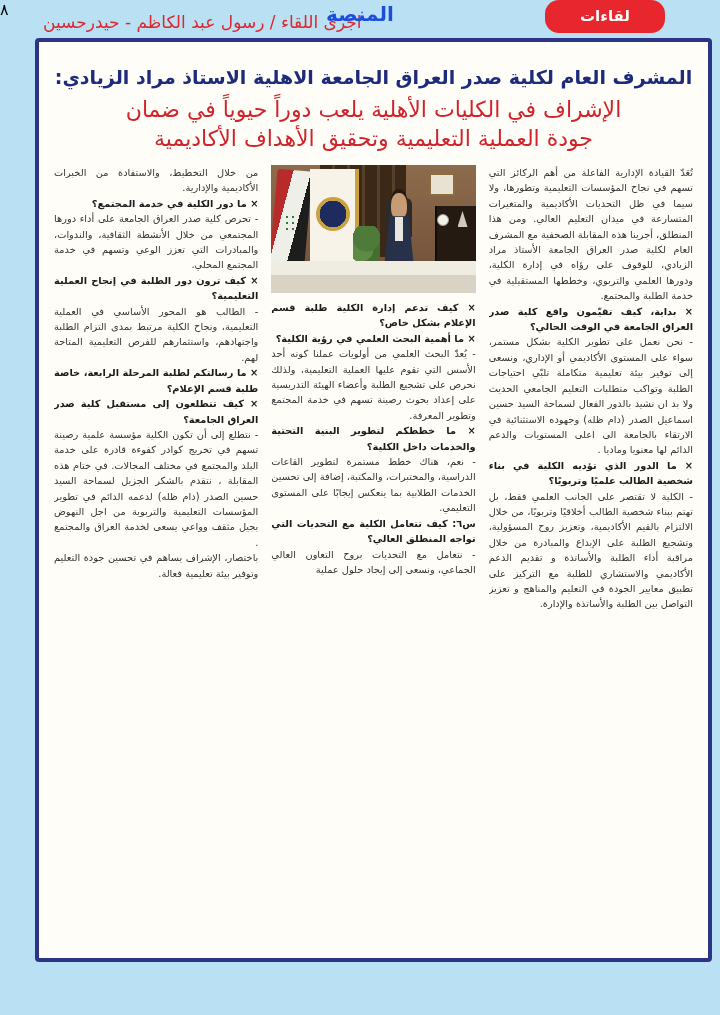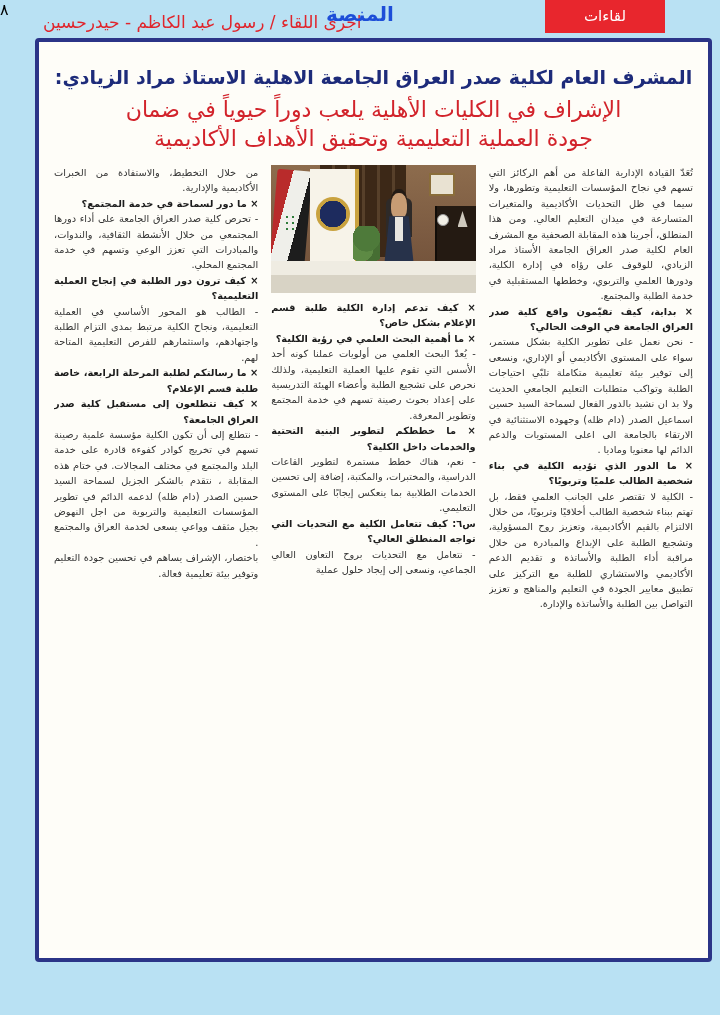--- a/index.html
+++ b/index.html
@@ -16,22 +16,22 @@
   .byline {
     position:absolute; left:36px; top:12px;
     color:#e0242b; font-weight:normal; font-size:17px; direction:rtl;margin-left:7px;
   }
   .masthead {
     position:absolute; left:0; right:0; top:2px; text-align:center;
     color:#1d4ed8; font-weight:900; font-size:20px; letter-spacing:-1px;
   }
   .section-tag {
     position:absolute; right:55px; top:0; width:120px; height:33px;
-    background:#e8262d; color:#fff; font-weight:normal; font-size:15px;
-    text-align:center; line-height:33px; direction:rtl;
+    background:#e8262d; color:#fff; font-weight:bold; font-size:15px;
+    text-align:center; line-height:33px; direction:rtl;border-radius:14px;
   }
 
   
   .content-box {
     position:absolute; left:35px; top:38px; width:677px; height:924px;
     background:#fefdf8;
     border:4px solid #2b3487; border-radius:4px;
   }
   .kicker {
     margin-top:24px; text-align:center; direction:rtl;
@@ -255,21 +255,21 @@
         <p class="para q">× ما أهمية البحث العلمي في رؤية الكلية؟</p>
         <p class="para">- يُعدّ البحث العلمي من أولويات عملنا كونه أحد الأسس التي تقوم عليها العملية التعليمية، ولذلك نحرص على تشجيع الطلبة وأعضاء الهيئة التدريسية على إعداد بحوث رصينة تسهم في خدمة المجتمع وتطوير المعرفة.</p>
         <p class="para q">× ما خططكم لتطوير البنية التحتية والخدمات داخل الكلية؟</p>
         <p class="para">- نعم، هناك خطط مستمرة لتطوير القاعات الدراسية، والمختبرات، والمكتبة، إضافة إلى تحسين الخدمات الطلابية بما ينعكس إيجابًا على المستوى التعليمي.</p>
         <p class="para q">س٦: كيف تتعامل الكلية مع التحديات التي تواجه المنطلق العالي؟</p>
         <p class="para">- نتعامل مع التحديات بروح التعاون العالي الجماعي، ونسعى إلى إيجاد حلول عملية</p>
       </div>
 
       <div class="col">
         <p class="para">من خلال التخطيط، والاستفادة من الخبرات الأكاديمية والإدارية.</p>
-        <p class="para q">× ما دور لسماحة في خدمة المجتمع؟</p>
+        <p class="para q">× ما دور الكلية في خدمة المجتمع؟</p>
         <p class="para">- تحرص كلية صدر العراق الجامعة على أداء دورها المجتمعي من خلال الأنشطة الثقافية، والندوات، والمبادرات التي تعزز الوعي وتسهم في خدمة المجتمع المحلي.</p>
         <p class="para q">× كيف ترون دور الطلبة في إنجاح العملية التعليمية؟</p>
         <p class="para">- الطالب هو المحور الأساسي في العملية التعليمية، ونجاح الكلية مرتبط بمدى التزام الطلبة واجتهادهم، واستثمارهم للفرص التعليمية المتاحة لهم.</p>
         <p class="para q">× ما رسالتكم لطلبة المرحلة الرابعة، خاصة طلبة قسم الإعلام؟</p>
         <p class="para q">× كيف تتطلعون إلى مستقبل كلية صدر العراق الجامعة؟</p>
         <p class="para">- نتطلع إلى أن تكون الكلية مؤسسة علمية رصينة تسهم في تخريج كوادر كفوءة قادرة على خدمة البلد والمجتمع في مختلف المجالات. في ختام هذه المقابلة ، نتقدم بالشكر الجزيل لسماحة السيد حسين الصدر (دام ظله) لدعمه الدائم في تطوير المؤسسات التعليمية والتربوية من اجل النهوض بجيل مثقف وواعي يسعى لخدمة العراق والمجتمع .</p>
         <p class="para">باختصار، الإشراف يساهم في تحسين جودة التعليم وتوفير بيئة تعليمية فعالة.</p>
       </div>
     </div>
 

